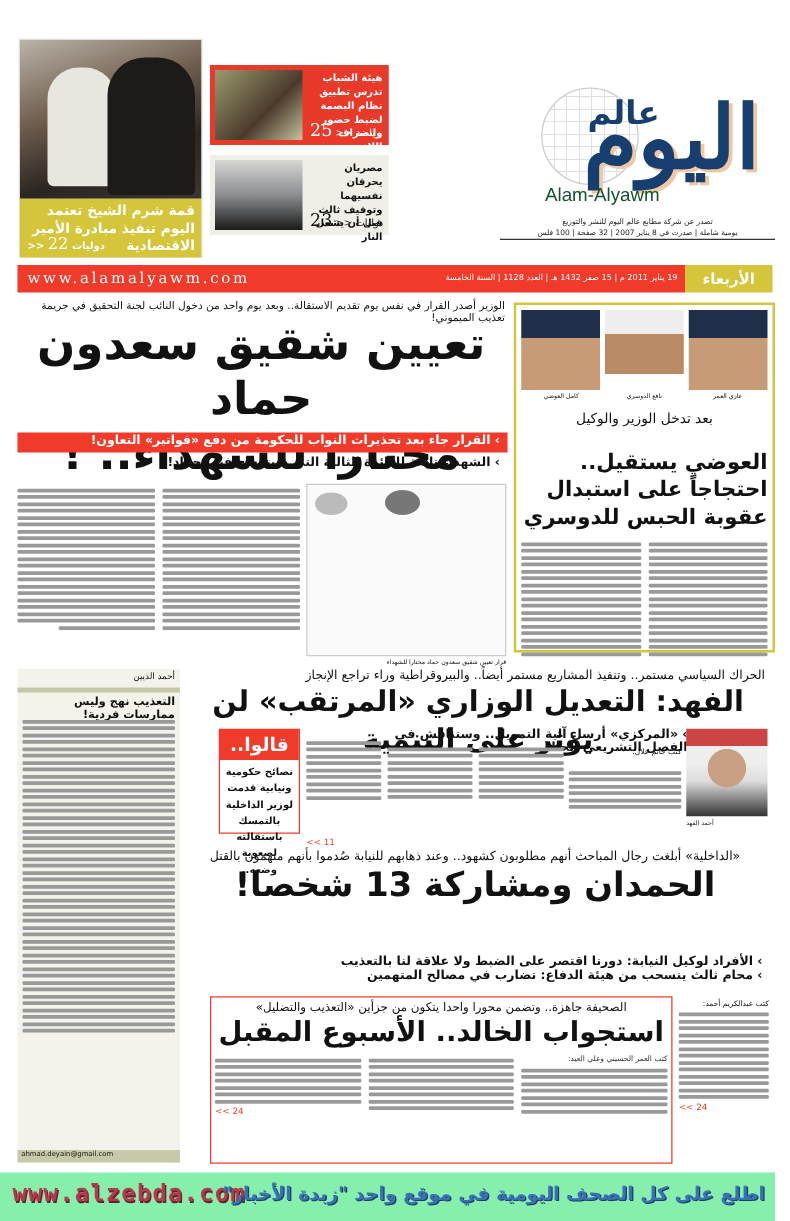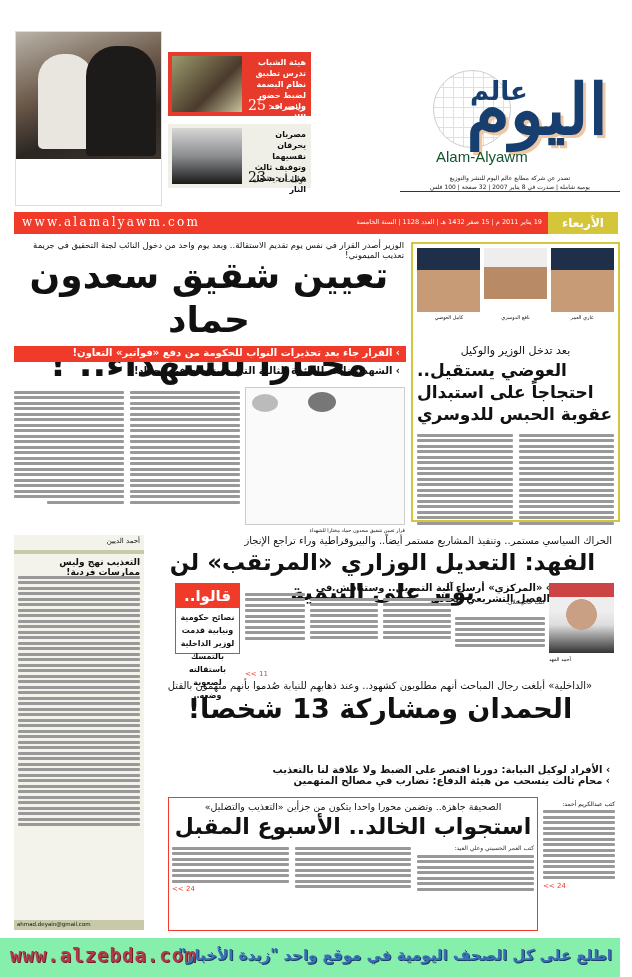--- a/index.html
+++ b/index.html
@@ -47,36 +47,36 @@
 .doc .hdr2{position:absolute;left:62px;top:4px;width:28px;height:20px;border-radius:50%;background:#777}
 .doccap{left:245px;top:527px;width:160px;font-size:5px;text-align:right}
 
 .rbox{left:411px;top:242px;width:209px;height:280px;border:2px solid #d4c53a;padding:4px}
 .rbox .photos{display:flex;gap:4px;justify-content:space-between}
 .rbox .pp{width:64px;height:64px;position:relative;overflow:hidden}
 .pp.police{background:linear-gradient(180deg,#1f2f4a 0 35%,#c69b76 35% 100%)}
 .pp.civ{background:linear-gradient(180deg,#eee 0 30%,#b88a66 30% 80%,#fff 80%)}
 .rbox .names{display:flex;justify-content:space-between;font-size:5px;margin-top:2px}
 .rbox .names span{width:64px;text-align:center}
-.rbox .kk{font-size:11px;text-align:center;margin-top:24px}
-.rbox .hh{font-size:17px;font-weight:bold;text-align:left;line-height:22px;margin-top:2px}
+.rbox .kk{font-size:11px;text-align:center;margin-top:8px}
+.rbox .hh{font-size:17px;font-weight:bold;text-align:right;line-height:22px;margin-top:18px}
 .rbox .cols{display:flex;gap:6px;margin-top:6px}
 .rbox .cols .col{flex:1}
 
 .k2{left:170px;top:535px;width:442px;font-size:10px;}
 .h2{left:150px;top:547px;width:465px;font-size:23px;font-weight:bold;text-align:center;line-height:30px}
 .sb2{left:300px;top:582px;width:250px;font-size:10px;font-weight:bold;text-align:right}
 .fahad{left:549px;top:583px;width:65px;height:70px;background:radial-gradient(circle at 50% 45%,#caa084 0 30%,transparent 31%),linear-gradient(180deg,#c44 0 20%,#eee 20% 40%,#ddd 60%,#333 100%)}
 .fahadcap{left:549px;top:656px;width:65px;font-size:5px;text-align:left}
 .byline2{left:460px;top:598px;width:85px;font-size:6px;text-align:right}
 .col2a{left:455px;top:614px;width:90px}
 .col2b{left:383px;top:595px;width:68px}
 .col2c{left:310px;top:595px;width:68px}
 
-.qal{left:175px;top:583px;width:65px;height:71px;border:1px solid #f03a2a}
+.qal{left:175px;top:583px;width:65px;height:84px;border:1px solid #f03a2a}
 .qal .hd{height:24px;background:#f03a2a;color:#fff;font-weight:bold;font-size:15px;text-align:center;line-height:24px}
 .qal .tx{font-size:8px;line-height:13px;text-align:center;padding:3px;font-weight:bold}
 .col2d{left:245px;top:590px;width:60px}
 .ref11{left:245px;top:670px;font-size:7px;color:#f03a2a;direction:ltr}
 
 .opin{left:14px;top:535px;width:130px;height:395px;background:#f3f3eb}
 .opin .auth{position:absolute;right:4px;top:2px;font-size:7px}
 .opin .rule{position:absolute;left:0;top:15px;width:130px;height:4px;background:#c7c9a8}
 .opin .tt{position:absolute;right:4px;top:22px;width:122px;font-size:9px;font-weight:bold;text-align:right}
 .opin .body{position:absolute;right:4px;top:38px;width:122px}
@@ -100,20 +100,24 @@
 .banner .m{position:absolute;right:8px;top:8px;font-weight:bold;font-size:15px;color:#3c70b4;text-shadow:1px 1px 0 #1d3d66}
 </style>
 </head>
 <body>
 
 <div class="abs t-main">
   <div class="photo">
       <div class="p1"></div>
       <div class="p2"></div>
     </div>
+  <div class="cap">
+    <span>قمة شرم الشيخ تعتمد اليوم تنفيذ مبادرة الأمير الاقتصادية</span>
+    <div class="ref"><span>&gt;&gt; </span><span>دوليات</span> <b>22</b></div>
+  </div>
 </div>
 <div class="abs t-red">
   <div class="ph"></div>
   <div class="t-txt">هيئة الشباب تدرس تطبيق نظام البصمة لضبط حضور وانصراف اللاعبين</div>
   <div class="t-num"><b>25</b> &gt;&gt; <span>رياضة</span></div>
 </div>
 <div class="abs t-grey">
   <div class="ph"></div>
   <div class="t-txt">مصريان يحرقان نفسيهما وتوقيف ثالث قبل أن يشعل النار</div>
   <div class="t-num"><b>23</b> &gt;&gt; <span>دوليات</span></div>

